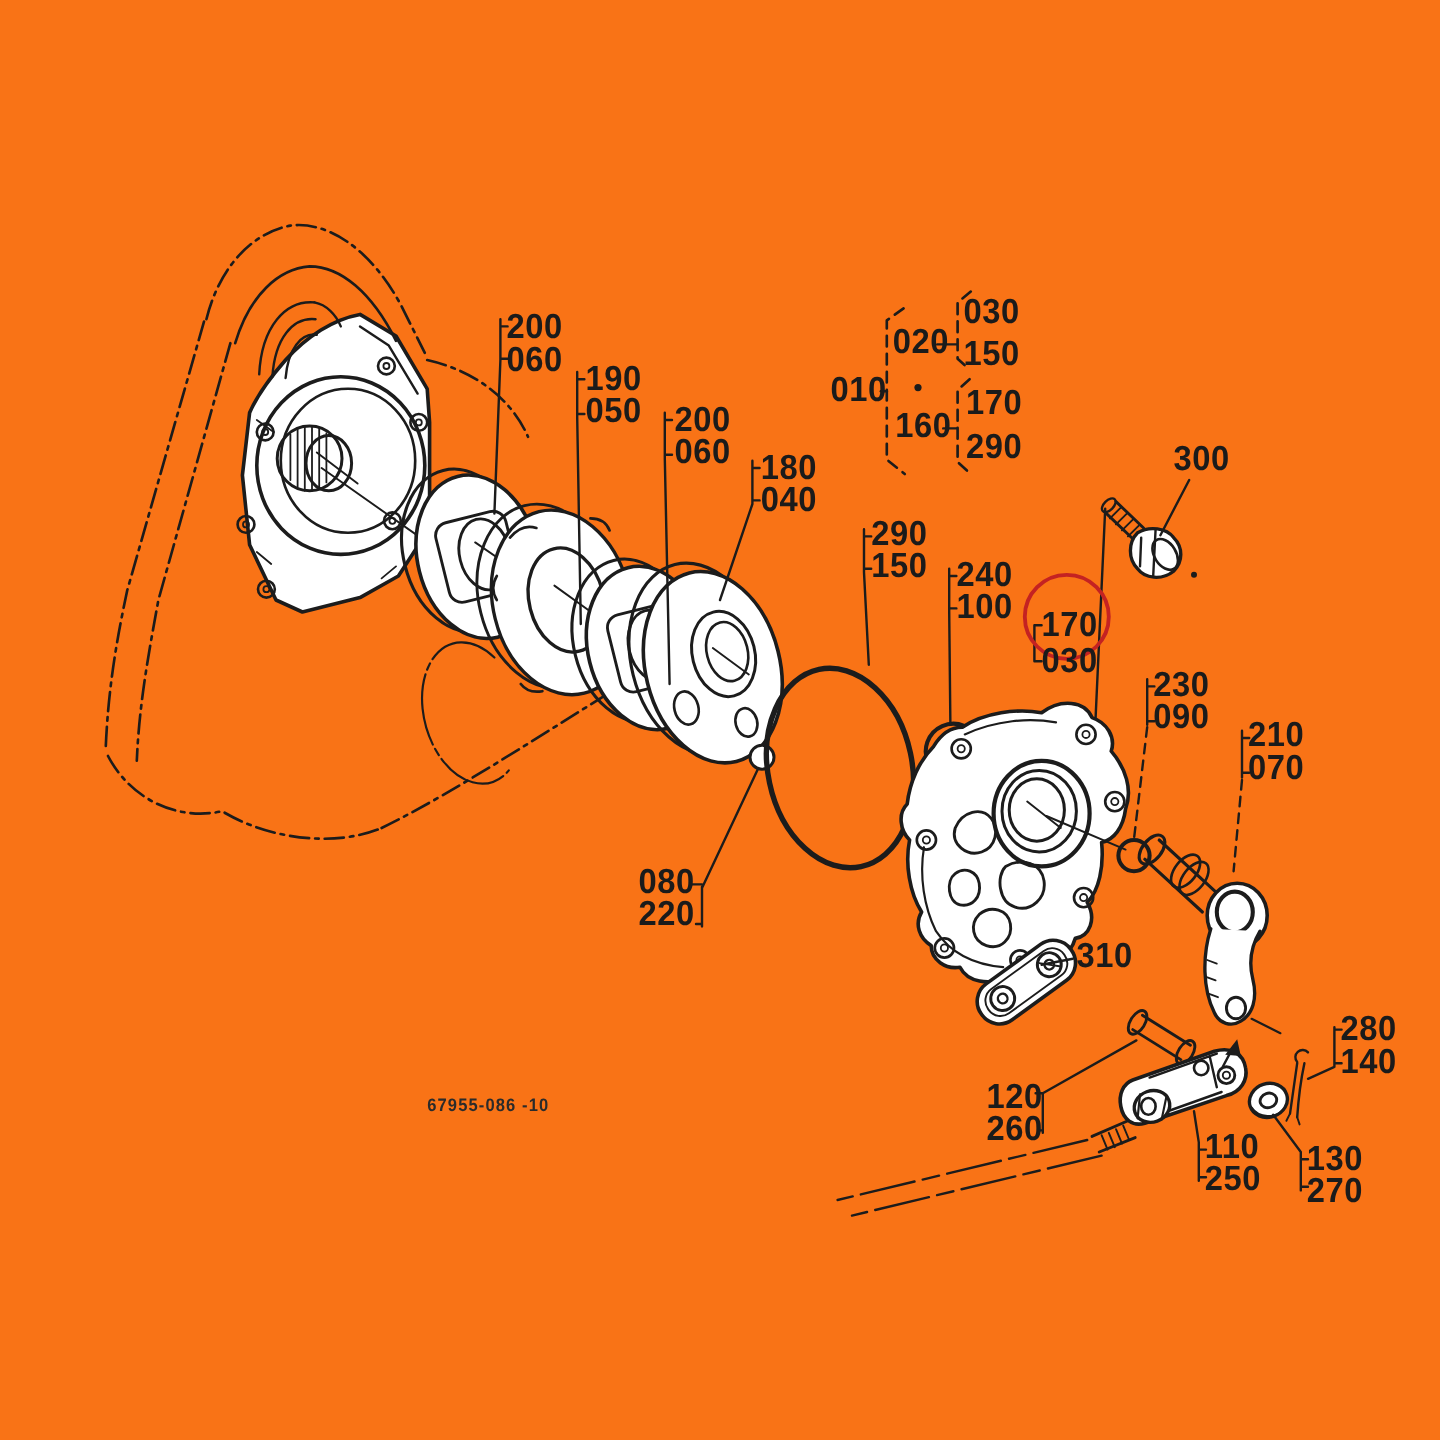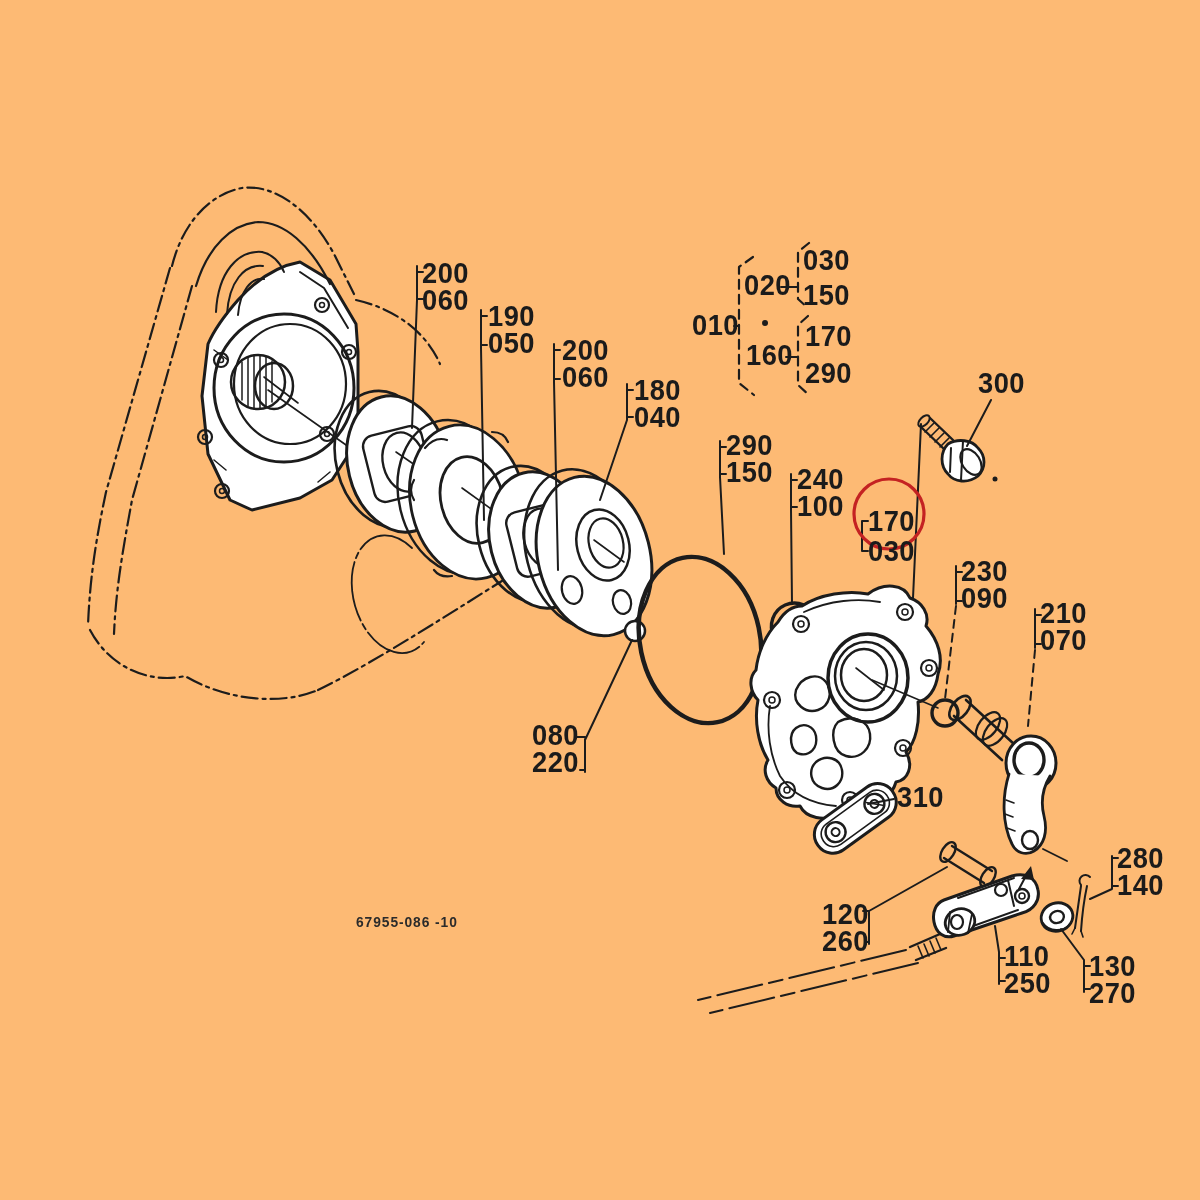--- a/index.html
+++ b/index.html
@@ -1,16 +1,16 @@
 <!DOCTYPE html>
 <html><head>
 <meta charset="utf-8">
 <style>
   html,body{margin:0;padding:0;background:#ffffff;}
-  .canvas{position:relative;width:1200px;height:1200px;background:#fdba74;overflow:hidden;
+  .canvas{position:relative;width:1200px;height:1200px;background:#f97316;overflow:hidden;
           font-family:"Liberation Sans",sans-serif;}
   svg{position:absolute;left:0;top:0;}
   .plabel{position:absolute;color:#1b1b1b;font-weight:700;font-size:29px;line-height:27px;
           letter-spacing:0.5px;transform:scaleX(0.94);transform-origin:left top;white-space:nowrap;}
   .plabel .ln{display:block;}
   .wm{position:absolute;left:356px;top:913px;font-size:15px;font-weight:700;color:#2b2b2b;
       letter-spacing:1px;transform:scaleX(0.92);transform-origin:left top;}
 </style>
 </head>
 <body>

